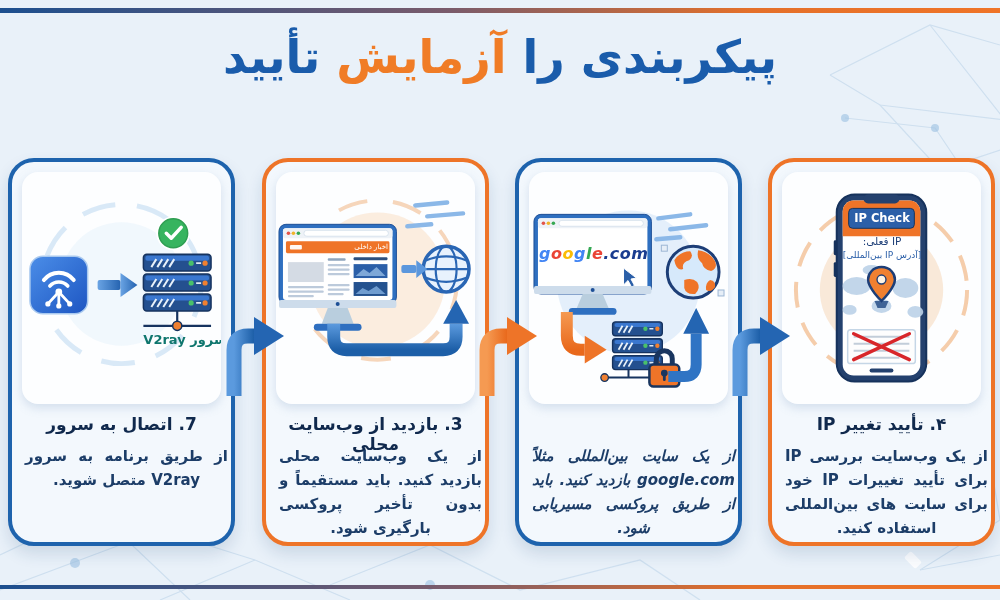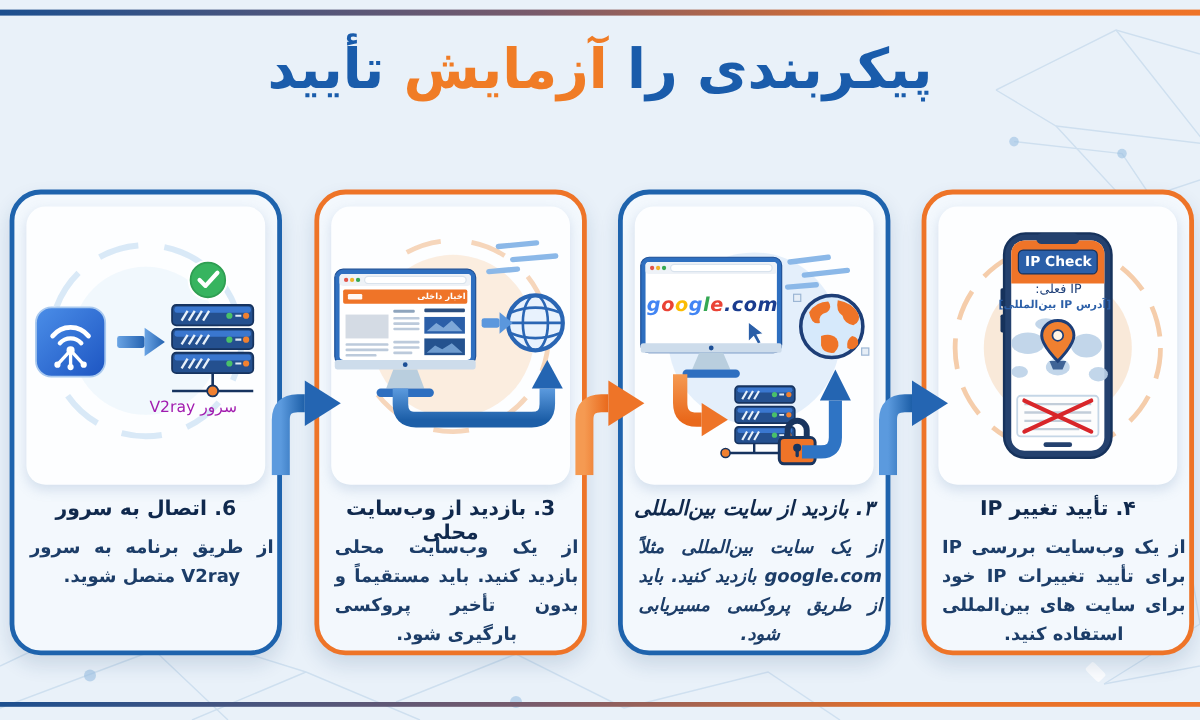--- a/index.html
+++ b/index.html
@@ -26,31 +26,31 @@
     background:#fdfeff;box-shadow:0 4px 10px rgba(120,150,190,.25);overflow:hidden;}
   .illu svg{position:absolute;left:0;top:0;}
 
   .step-heading{position:absolute;top:252px;left:6px;right:6px;text-align:center;direction:rtl;
     font-size:17px;font-weight:bold;color:#10294d;}
   .step-body{position:absolute;top:282px;left:13px;right:3px;direction:rtl;text-align:justify;
     text-align-last:center;font-size:15px;line-height:1.6;font-weight:bold;color:#1c3d68;}
 
   .ov{position:absolute;white-space:nowrap;}
   .news-header-text{left:12px;top:69px;width:100px;height:12px;line-height:12px;direction:rtl;
-    text-align:right;padding-right:3px;font-size:7px;font-weight:bold;color:#ffffff;}
+    text-align:right;padding-right:3px;font-size:7px;font-weight:normal;color:#ffffff;}
   .google-url{left:10px;top:72px;width:108px;text-align:center;direction:ltr;
     font-size:16px;font-weight:bold;letter-spacing:.5px;}
-  .server-label{left:74px;top:160px;width:130px;text-align:center;direction:rtl;
-    font-size:13px;font-weight:normal;color:#a21caf;}
+  .server-label{left:98px;top:160px;width:130px;text-align:center;direction:rtl;
+    font-size:13px;font-weight:bold;color:#0f766e;}
   .ipcheck-title{left:67px;top:37px;width:66px;height:19px;line-height:19px;text-align:center;
     color:#fff;font-size:11.5px;font-weight:bold;}
   .ip-label{left:61px;top:63px;width:78px;text-align:center;direction:rtl;
     font-size:10.5px;font-weight:normal;color:#1d3e77;}
   .ip-value{left:56px;top:78px;width:88px;text-align:center;direction:rtl;
-    font-size:9px;font-weight:bold;color:#2b5fa8;}
+    font-size:9px;font-weight:normal;color:#2b5fa8;}
 
   .conn{position:absolute;top:300px;width:64px;height:96px;}
 </style>
 </head>
 <body>
 
 <div id="stage">
 
   <svg id="bg-net" viewBox="0 0 1000 600">
     <g stroke="#c6daec" stroke-width="1.2" fill="none" opacity="0.75">
@@ -165,21 +165,21 @@
               <line x1="175" y1="131" x2="180" y2="131" stroke="#dfe9f4" stroke-width="1.8"></line>
               <circle cx="184" cy="131" r="2.6" fill="#f08030"></circle>
           </g>
           <line x1="156" y1="139" x2="156" y2="152" stroke="#16335f" stroke-width="2.2"></line>
           <line x1="122" y1="154" x2="190" y2="154" stroke="#16335f" stroke-width="2.2"></line>
           <circle cx="156" cy="154" r="4.6" fill="#f08030" stroke="#16335f" stroke-width="1.5"></circle>
         </g>
       </svg>
       <div class="ov server-label">سرور V2ray</div>
     </div>
-    <div class="step-heading">6. اتصال به سرور</div>
+    <div class="step-heading">7. اتصال به سرور</div>
     <div class="step-body">از طریق برنامه به سرور V2ray متصل شوید.</div>
   </div>
 
   <div class="card orange" style="left:262px;">
     <div class="illu">
       <svg width="199" height="232" viewBox="0 0 200 232">
         <defs>
           <linearGradient id="arrb2" x1="0" y1="0" x2="0" y2="1">
             <stop offset="0" stop-color="#5b9ade"></stop>
               <stop offset="1" stop-color="#1d5fa8"></stop>
@@ -353,21 +353,20 @@
           <path d="M 146 88 q 6 -9 16 -9 q 4 5 -1 9 q -8 2 -6 9 q -7 2 -9 -9 z" fill="#ef7428"></path>
           <path d="M 170 78 q 12 2 17 11 q 3 7 -4 10 q -8 -2 -9 -8 q -6 -4 -4 -13 z" fill="#ef7428"></path>
           <path d="M 156 108 q 8 -3 13 2 q 4 6 -2 12 q -9 1 -11 -6 z" fill="#ef7428"></path>
           <path d="M 182 108 q 6 1 5 7 q -4 6 -9 3 q -1 -7 4 -10 z" fill="#ef7428"></path>
           <rect x="133" y="73" width="6" height="6" fill="#e6eef7" stroke="#9cb6d4" stroke-width="1"></rect>
           <rect x="190" y="118" width="6" height="6" fill="#e6eef7" stroke="#9cb6d4" stroke-width="1"></rect>
         </g>
       </svg>
       <div class="ov google-url"><span style="color: rgb(66, 133, 244);">g</span><span style="color: rgb(234, 67, 53);">o</span><span style="color: rgb(251, 188, 5);">o</span><span style="color: rgb(66, 133, 244);">g</span><span style="color: rgb(52, 168, 83);">l</span><span style="color: rgb(234, 67, 53);">e</span><span style="color: rgb(26, 60, 143);">.com</span></div>
     </div>
-    <div class="step-heading">۳. بازدید از سایت بین‌المللی</div>
     <div class="step-body">از یک سایت بین‌المللی مثلاً google.com بازدید کنید. باید از طریق پروکسی مسیریابی شود.</div>
   </div>
 
   <div class="card orange" style="left:768px;">
     <div class="illu">
       <svg width="199" height="232" viewBox="0 0 200 232">
         <circle cx="100" cy="118" r="86" fill="none" stroke="#f2c096" stroke-width="4" stroke-dasharray="26 16" opacity=".8"></circle>
         <circle cx="100" cy="118" r="62" fill="#f7ddc4" opacity=".65"></circle>
 
         <g>

